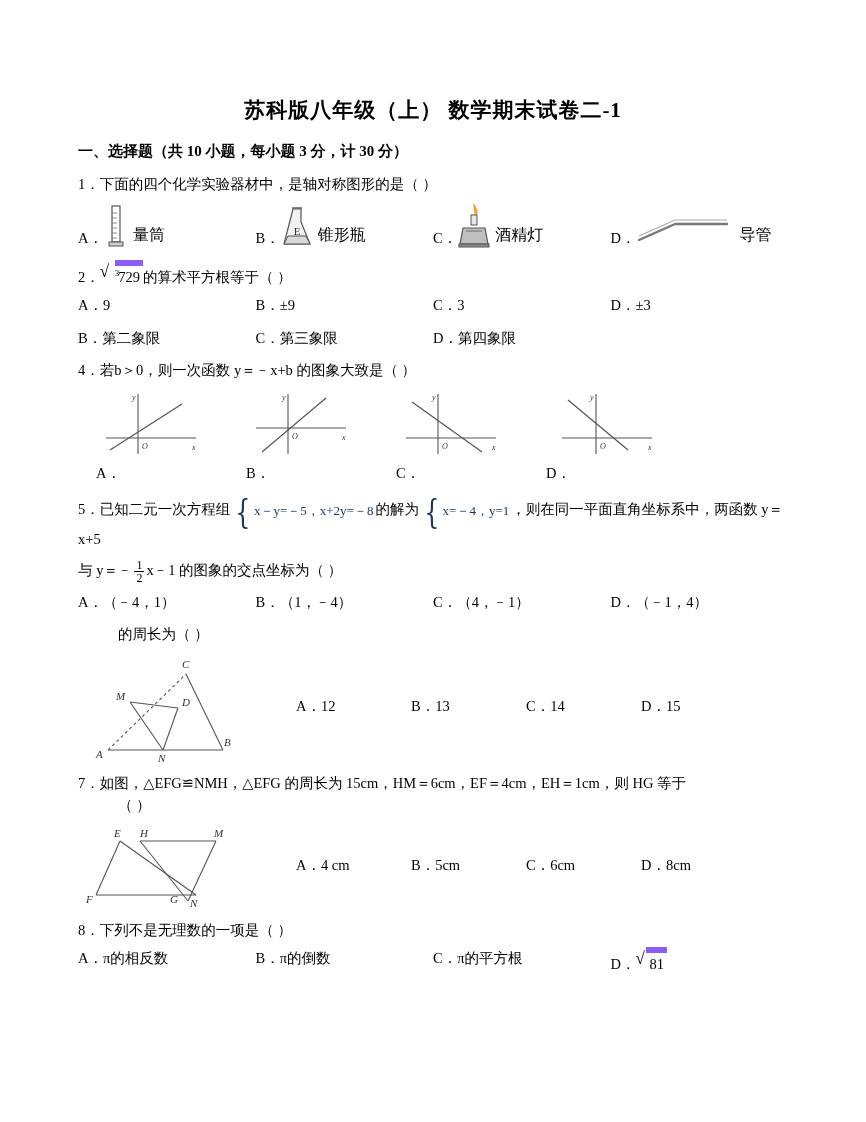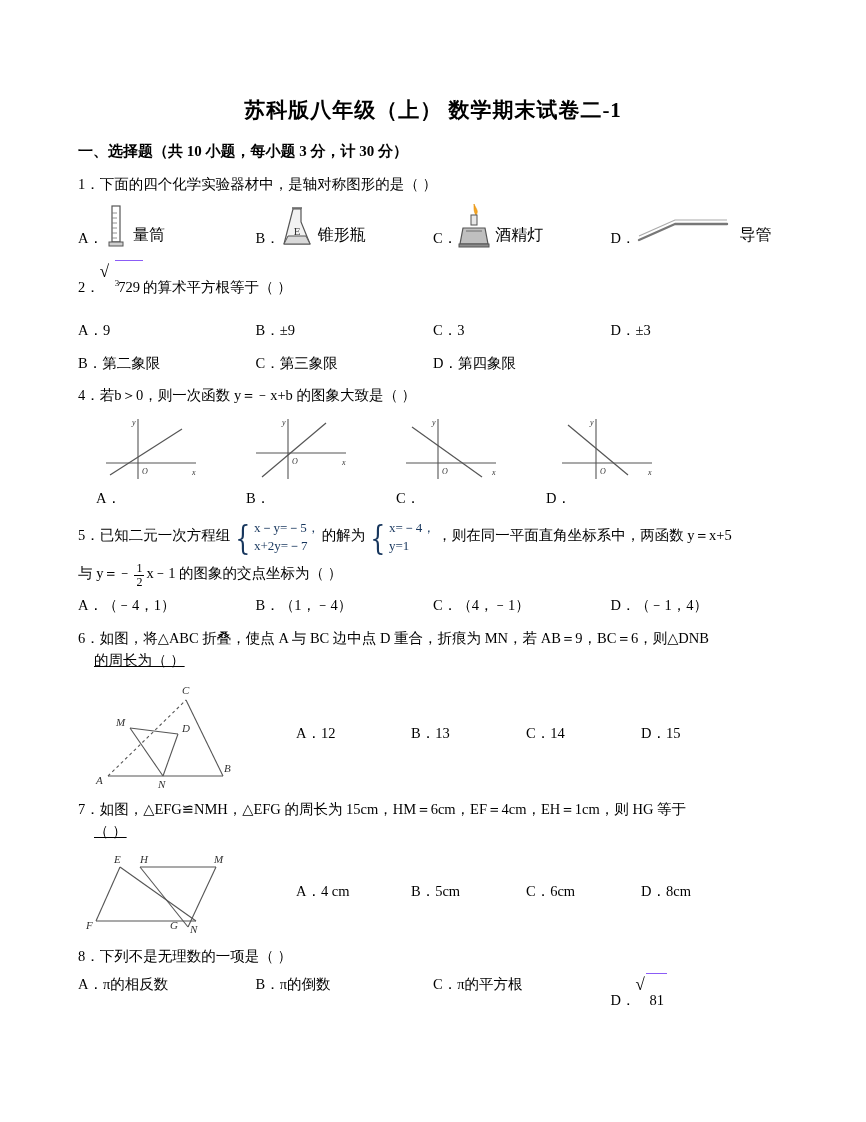--- a/index.html
+++ b/index.html
@@ -47,21 +47,21 @@
     margin: 0;
   }
   .opts {
     display: flex;
     margin-top: 6px;
   }
   .opt {
     white-space: nowrap;
   }
   .w-equal > .opt { width: 25%; }
-  .indent { margin-left: 16px; text-decoration: underline; }
+  .indent { margin-left: 40px; }
 
   
   .frac {
     display: inline-block;
     vertical-align: middle;
     text-align: center;
     font-size: 12px;
     line-height: 1.05;
     margin: 0 2px;
   }
@@ -74,22 +74,22 @@
     position: relative;
     padding-left: 11px;
     font-size: 14.5px;
   }
   .radical > .rad-sign {
     position: absolute;
     left: 0; top: -1px;
     font-size: 17px;
   }
   .radical > .rad-body {
-    border-top: 1px solid #8b5cf6;
-    padding: 15px 3px;
+    border-top: 6px solid #8b5cf6;
+    padding: 0 3px;
     display: inline-block;
   }
   .cbrt-idx {
     font-size: 9px;
     position: relative;
     top: -6px;
     left: 4px;
   }
 
   
@@ -101,21 +101,21 @@
     color: #17365d;
   }
   .sys .brace {
     font-size: 34px;
     line-height: 1;
     font-family: "DejaVu Serif", serif;
     transform: scaleX(.7);
   }
   .sys .rows {
     display: flex;
-    flex-direction: column;
+    flex-direction: row;
     font-size: 13px;
     line-height: 1.35;
   }
 
   
   .axis-row {
     display: flex;
     margin-top: 6px;
     margin-left: 18px;
   }
@@ -287,21 +287,21 @@
         <div>D．</div>
       </div>
     </div>
 
     <div class="q">
       <div class="q-line">
         <span>5．</span><span>已知二元一次方程组</span><span class="sys">
             <span class="brace">{</span>
             <span class="rows">
               <span>x－y=－5，</span>
-              <span>x+2y=－7</span>
+              <span>x+2y=－8</span>
             </span>
           </span><span>的解为</span><span class="sys">
             <span class="brace">{</span>
             <span class="rows">
               <span>x=－4，</span>
               <span>y=1</span>
             </span>
           </span><span>，则在同一平面直角坐标系中，两函数 y＝x+5</span>
       </div>
       <div class="q-line" style="margin-top:8px">
@@ -309,23 +309,20 @@
       </div>
       <div class="opts w-equal">
         <div class="opt">A．（﹣4，1）</div>
         <div class="opt">B．（1，﹣4）</div>
         <div class="opt">C．（4，﹣1）</div>
         <div class="opt">D．（﹣1，4）</div>
       </div>
     </div>
 
     <div class="q">
-      <div class="q-line">
-        <span>6．</span><span>如图，将△ABC 折叠，使点 A 与 BC 边中点 D 重合，折痕为 MN，若 AB＝9，BC＝6，则△DNB</span>
-      </div>
       <div class="q-line indent">的周长为（      ）</div>
       <div class="inline-fig-row fig">
         <svg width="200" height="110" viewBox="0 0 200 110">
           <line x1="30" y1="98" x2="145" y2="98" stroke="#555" stroke-width="1.1"></line>
           <line x1="30" y1="98" x2="108" y2="22" stroke="#555" stroke-width="1.1" stroke-dasharray="3,3"></line>
           <line x1="108" y1="22" x2="145" y2="98" stroke="#555" stroke-width="1.1"></line>
           <line x1="52" y1="50" x2="85" y2="98" stroke="#555" stroke-width="1.1"></line>
           <line x1="52" y1="50" x2="100" y2="56" stroke="#555" stroke-width="1.1"></line>
           <line x1="100" y1="56" x2="85" y2="98" stroke="#555" stroke-width="1.1"></line>
           <text x="104" y="16" font-size="11" font-style="italic" fill="#333">C</text>

